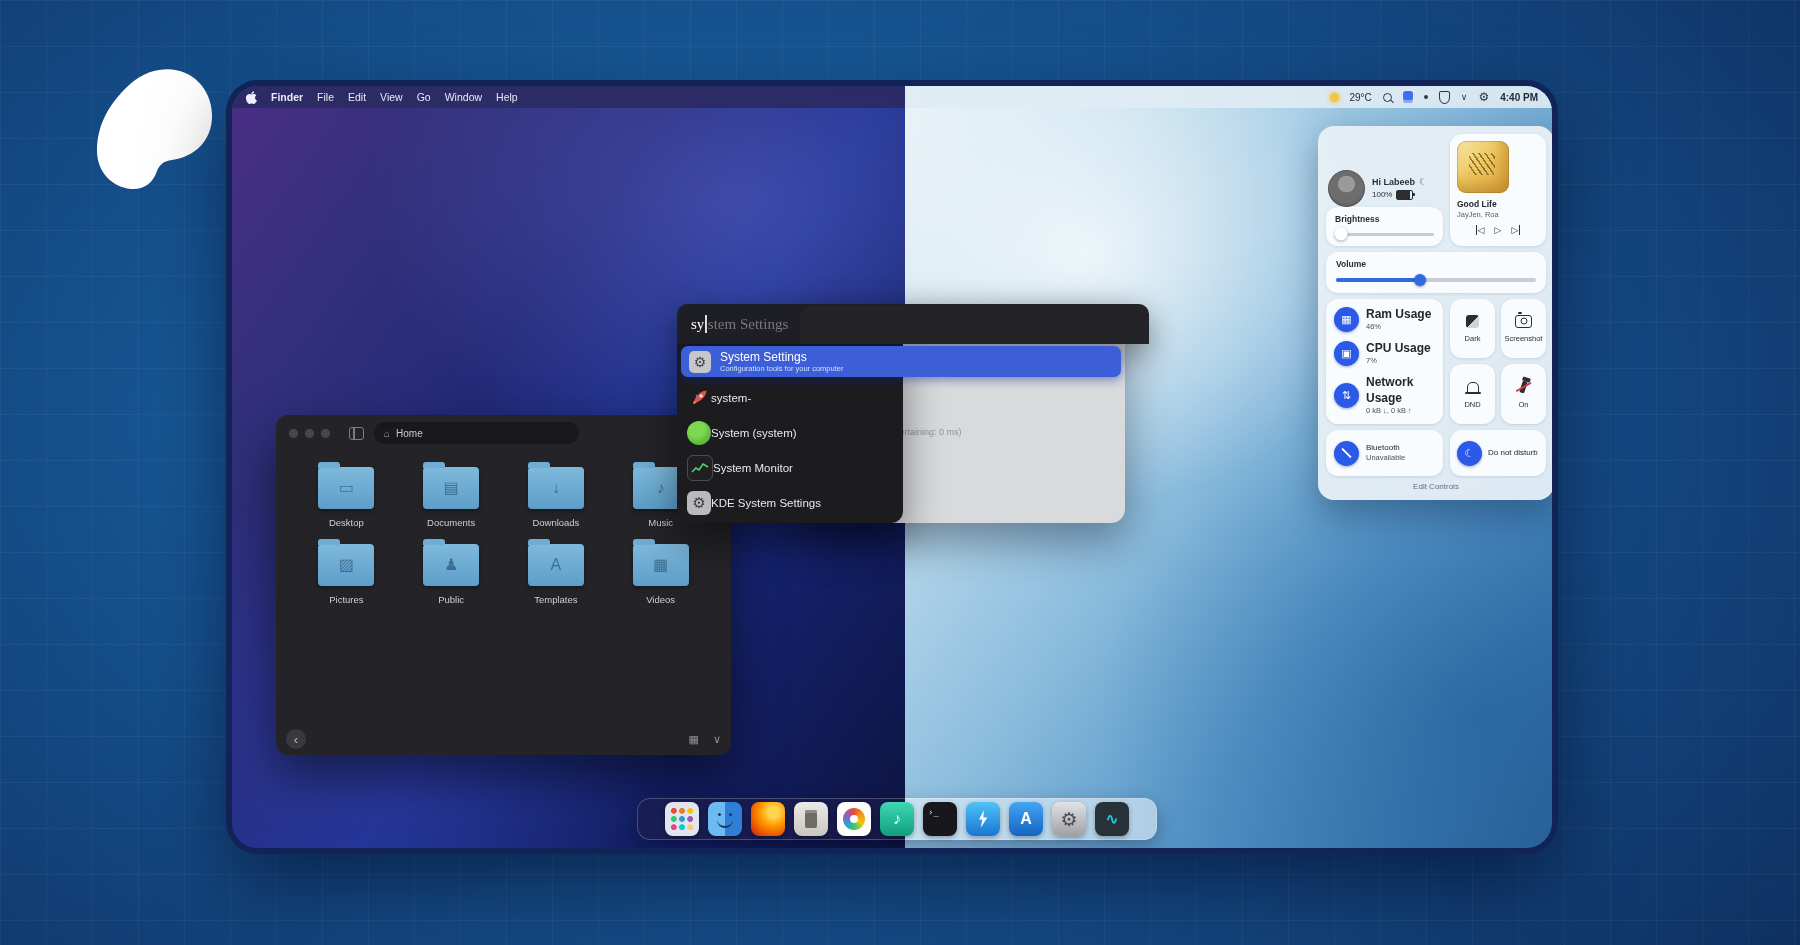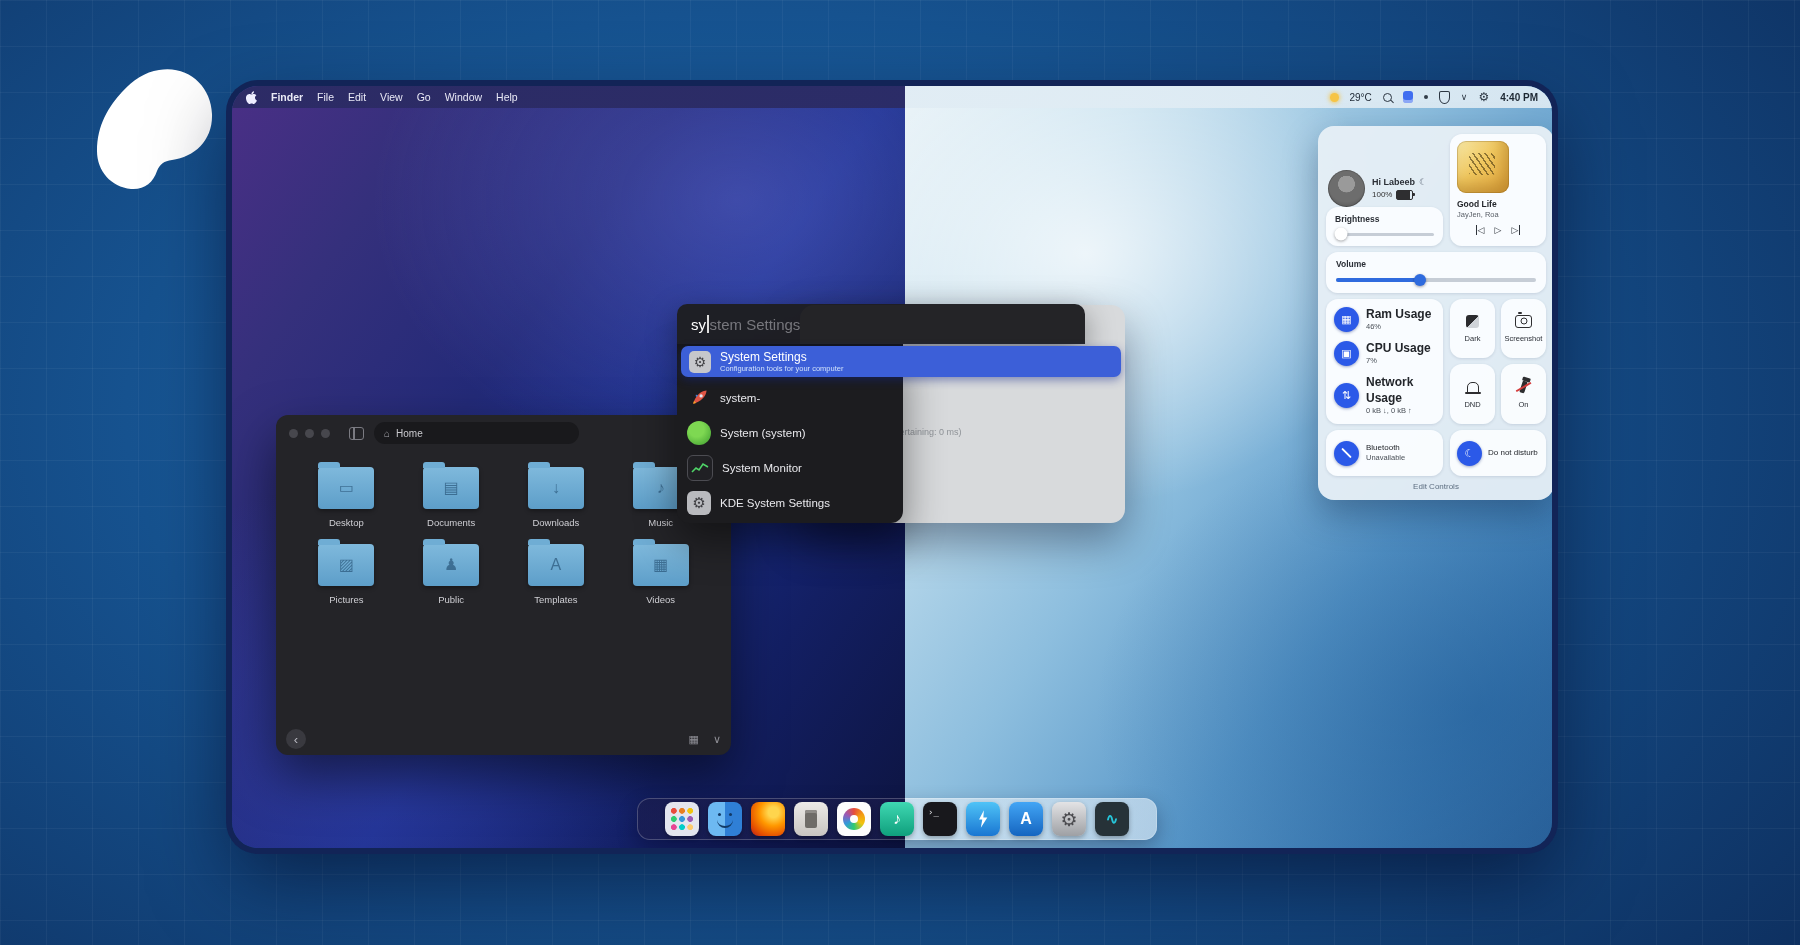--- a/index.html
+++ b/index.html
@@ -104,29 +104,29 @@
   .diag{width:13px;height:2px;background:#fff;transform:rotate(45deg);border-radius:1px;}
   .bt-label{font-size:8px;font-weight:normal;color:#23262b;line-height:1.3;}
   .bt-sub{font-size:7.5px;color:#4a5058;line-height:1.3;}
   .dnd-card{width:96px;display:flex;align-items:center;gap:6px;padding:0 7px;}
   .cc-footer{text-align:center;font-size:8px;color:#5d6e80;padding-bottom:1px;}
 
   
   .dialog{position:absolute;left:568px;top:219px;width:325px;height:218px;background:#d8dadc;border-radius:14px;z-index:5;
     box-shadow:0 18px 44px rgba(0,0,20,.38);}
   .dialog-fragment{position:absolute;left:92px;top:122px;font-size:9px;color:#8f9398;}
-  .spot-search{position:absolute;left:445px;top:218px;width:408px;height:40px;background:rgba(30,30,33,.97);
+  .spot-search{position:absolute;left:445px;top:218px;width:472px;height:40px;background:rgba(30,30,33,.97);
     border-radius:10px 10px 0 0;display:flex;align-items:center;padding:0 14px;box-sizing:border-box;z-index:7;
-    font-size:15px;box-shadow:0 10px 30px rgba(0,0,0,.4);}
+    font-size:15px;box-shadow:0 10px 30px rgba(0,0,0,.4);font-family:Liberation Serif, serif;}
   .spot-query{color:#fff;}
   .caret{width:1.5px;height:18px;background:#ddd;margin:0 1px;}
   .spot-completion{color:#77777d;}
   .spot-panel{position:absolute;left:445px;top:258px;width:226px;height:179px;background:#1c1c1f;
     border-radius:0 0 12px 12px;z-index:6;padding-top:36px;box-sizing:border-box;box-shadow:0 18px 40px rgba(0,0,0,.45);}
-  .spot-row{height:35px;display:flex;align-items:center;gap:9px;padding-left:10px;color:#e8e8ec;font-size:11.5px;}
+  .spot-row{height:35px;display:flex;align-items:center;padding-left:10px;color:#e8e8ec;font-size:11.5px;}
   .spot-selected{position:absolute;left:449px;top:260px;width:440px;height:31px;background:#3c5fd8;border-radius:7px;
     display:flex;align-items:center;gap:9px;padding:0 8px;z-index:8;box-sizing:border-box;box-shadow:0 3px 10px rgba(20,40,140,.45);}
   .spot-ico{width:22px;height:22px;border-radius:5px;display:flex;align-items:center;justify-content:center;flex:0 0 22px;}
   .ico-gear-tile{background:#c6c7cb;color:#46464a;font-size:14px;}
   .sel-title{font-size:12px;color:#fff;line-height:1.2;}
   .sel-sub{font-size:7.5px;color:#cfe0fa;line-height:1.2;}
   .spot-ico24{width:24px;height:24px;border-radius:6px;display:flex;align-items:center;justify-content:center;flex:0 0 24px;}
   .ico-green{background:radial-gradient(circle at 40% 35%,#7ed852 0 35%,#3b9a2e 100%);border-radius:50%;}
   .ico-monitor{background:#202024;border:1px solid #4c4c52;}
   .ico-kde{background:#b9babe;color:#3e3e42;font-size:15px;}

